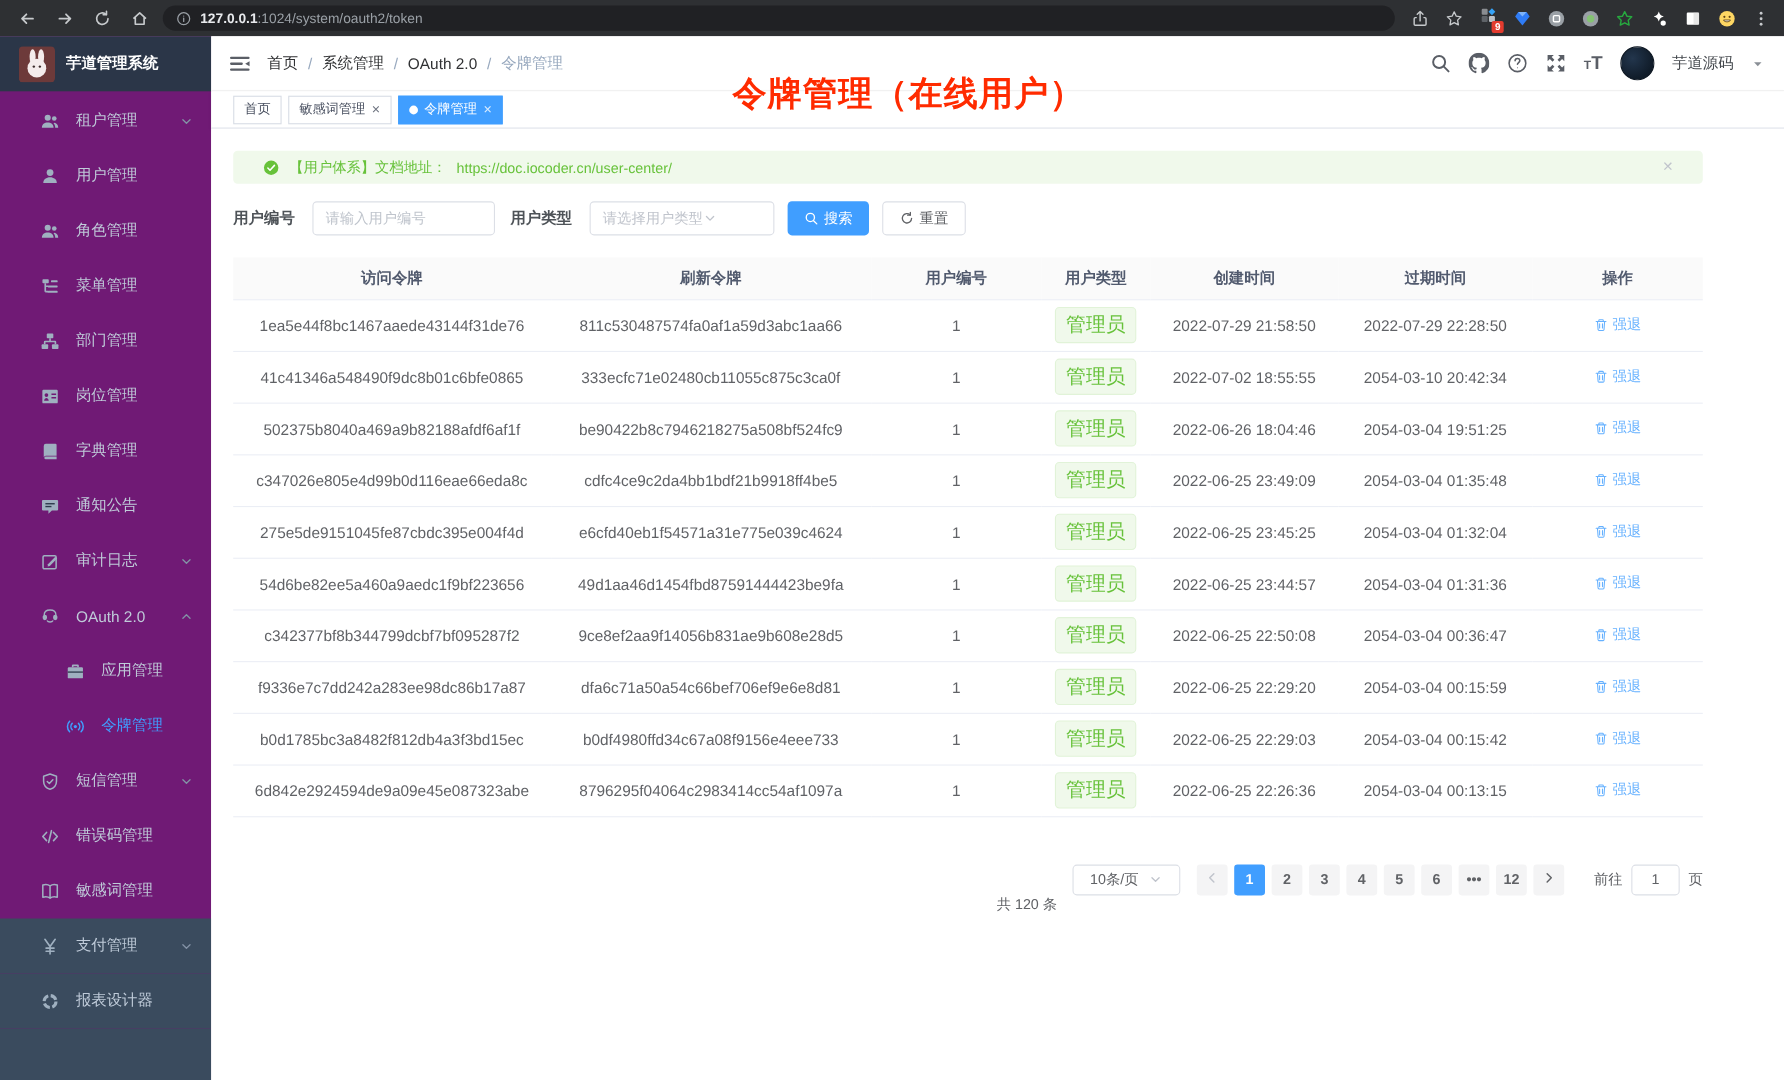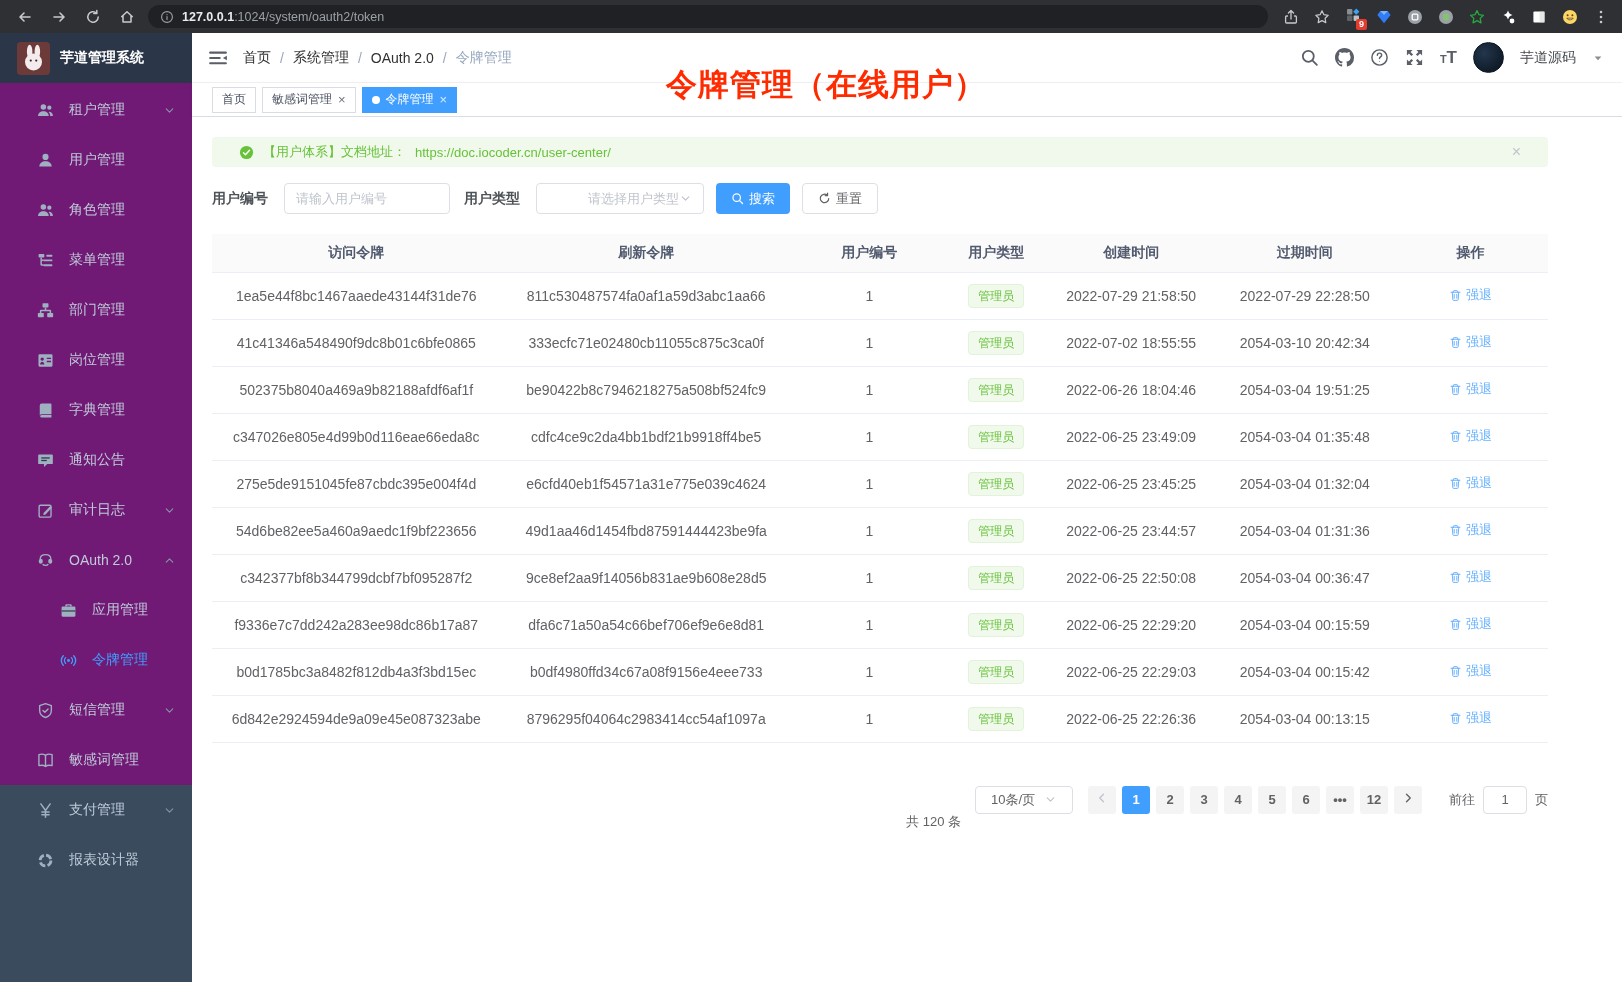--- a/index.html
+++ b/index.html
@@ -83,36 +83,36 @@
   .alert-ic svg{width:15px;height:15px;}
   .alert-link{color:var(--success,#67c23a);text-decoration:none;cursor:pointer;}
   .alert-close{margin-left:auto;color:#c0c4cc;font-size:16px;line-height:1;cursor:pointer;}
 
   .filters{display:flex;align-items:center;margin-top:16px;font-size:14px;color:#606266;}
   .f-label{font-weight:700;color:#4e5358;margin-right:16px;flex:none;}
   .f-input{width:166px;height:31px;border:1px solid #dcdfe6;border-radius:4px;padding:0 11px;font-size:13px;
     color:#606266;margin-right:14px;outline:none;font-family:inherit;}
   .f-input::placeholder{color:#bfc4cc;}
   .f-select{width:168px;height:31px;border:1px solid #dcdfe6;border-radius:4px;display:flex;align-items:center;
-    justify-content:flex-end;padding:0 11px;color:#c0c4cc;font-size:13px;margin-right:12px;cursor:pointer;background:#fff;}
+    justify-content:flex-start;padding:0 11px;color:#c0c4cc;font-size:13px;margin-right:12px;cursor:pointer;background:#fff;}
   .sel-chev{width:13px;height:13px;color:#c0c4cc;display:flex;}
   .sel-chev svg{width:13px;height:13px;}
   .btn{height:31px;border-radius:4px;display:inline-flex;align-items:center;gap:5px;font-size:13px;
     padding:0 15px;cursor:pointer;border:none;font-family:inherit;}
   .btn .b-ic{width:13px;height:13px;display:flex;}
   .btn .b-ic svg{width:13px;height:13px;}
   .btn-primary{background:var(--accent,#409eff);color:#fff;}
   .btn-plain{background:#fff;border:1px solid #dcdfe6;color:#606266;margin-left:12px;}
 
   table.data{width:100%;border-collapse:collapse;table-layout:fixed;margin-top:20px;font-size:14px;color:#606266;}
   table.data th{height:38px;background:#fafafa;color:#515a6e;font-weight:700;font-size:14px;
     border-bottom:1px solid #ebeef5;text-align:center;white-space:nowrap;}
   table.data td{height:47px;text-align:center;border-bottom:1px solid #ebeef5;white-space:nowrap;
     overflow:hidden;text-overflow:ellipsis;}
-  .badge{display:inline-block;padding:2px 9px;font-size:12px;color:var(--success,#67c23a);
+  .badge{display:inline-block;padding:2px 9px;font-size:18px;color:var(--success,#67c23a);
     background:#f0f9eb;border:1px solid #e1f3d8;border-radius:4px;line-height:1.5;}
   .action{color:#66b1ff;font-size:13px;display:inline-flex;align-items:center;gap:4px;cursor:pointer;}
   .action .a-ic{width:13px;height:13px;display:flex;}
   .action .a-ic svg{width:13px;height:13px;}
 
   .pagination{display:flex;align-items:center;justify-content:flex-end;margin-top:26px;font-size:13px;color:#606266;}
   .pg-total{margin-right:14px;margin-top:44px;}
   .pg-size{width:98px;height:28px;border:1px solid #dcdfe6;border-radius:4px;display:flex;align-items:center;
     justify-content:center;gap:9px;margin-right:12px;cursor:pointer;background:#fff;color:#606266;}
   .pg-btn{min-width:28px;height:28px;margin:0 3px;border:none;border-radius:3px;background:#f4f4f5;
@@ -422,20 +422,29 @@
               </svg>
             </span>
             <span class="mi-label">短信管理</span>
             <span class="mi-chevron">
               <svg viewBox="0 0 16 16" fill="none" stroke="currentColor" stroke-width="1.5" stroke-linecap="round" stroke-linejoin="round">
                 <path d="M4 6l4 4 4-4"></path>
               </svg>
             </span>
           </div>
 
+          <div class="menu-item">
+            <span class="mi-icon">
+              <svg viewBox="0 0 16 16" fill="none" stroke="currentColor" stroke-width="1.4" stroke-linecap="round" stroke-linejoin="round">
+                <path d="M5 4.5L1.8 8 5 11.5M11 4.5L14.2 8 11 11.5M9.2 3L6.8 13"></path>
+              </svg>
+            </span>
+            <span class="mi-label">错误码管理</span>
+
+          </div>
 
           <div class="menu-item">
             <span class="mi-icon">
               <svg viewBox="0 0 16 16" fill="none" stroke="currentColor" stroke-width="1.3" stroke-linejoin="round">
                 <path d="M8 3.2C6.5 2 4 1.8 1.8 2.4v10.4C4 12.2 6.5 12.4 8 13.6c1.5-1.2 4-1.4 6.2-.8V2.4C12 1.8 9.5 2 8 3.2zM8 3.2v10.4"></path>
               </svg>
             </span>
             <span class="mi-label">敏感词管理</span>
 
           </div>

